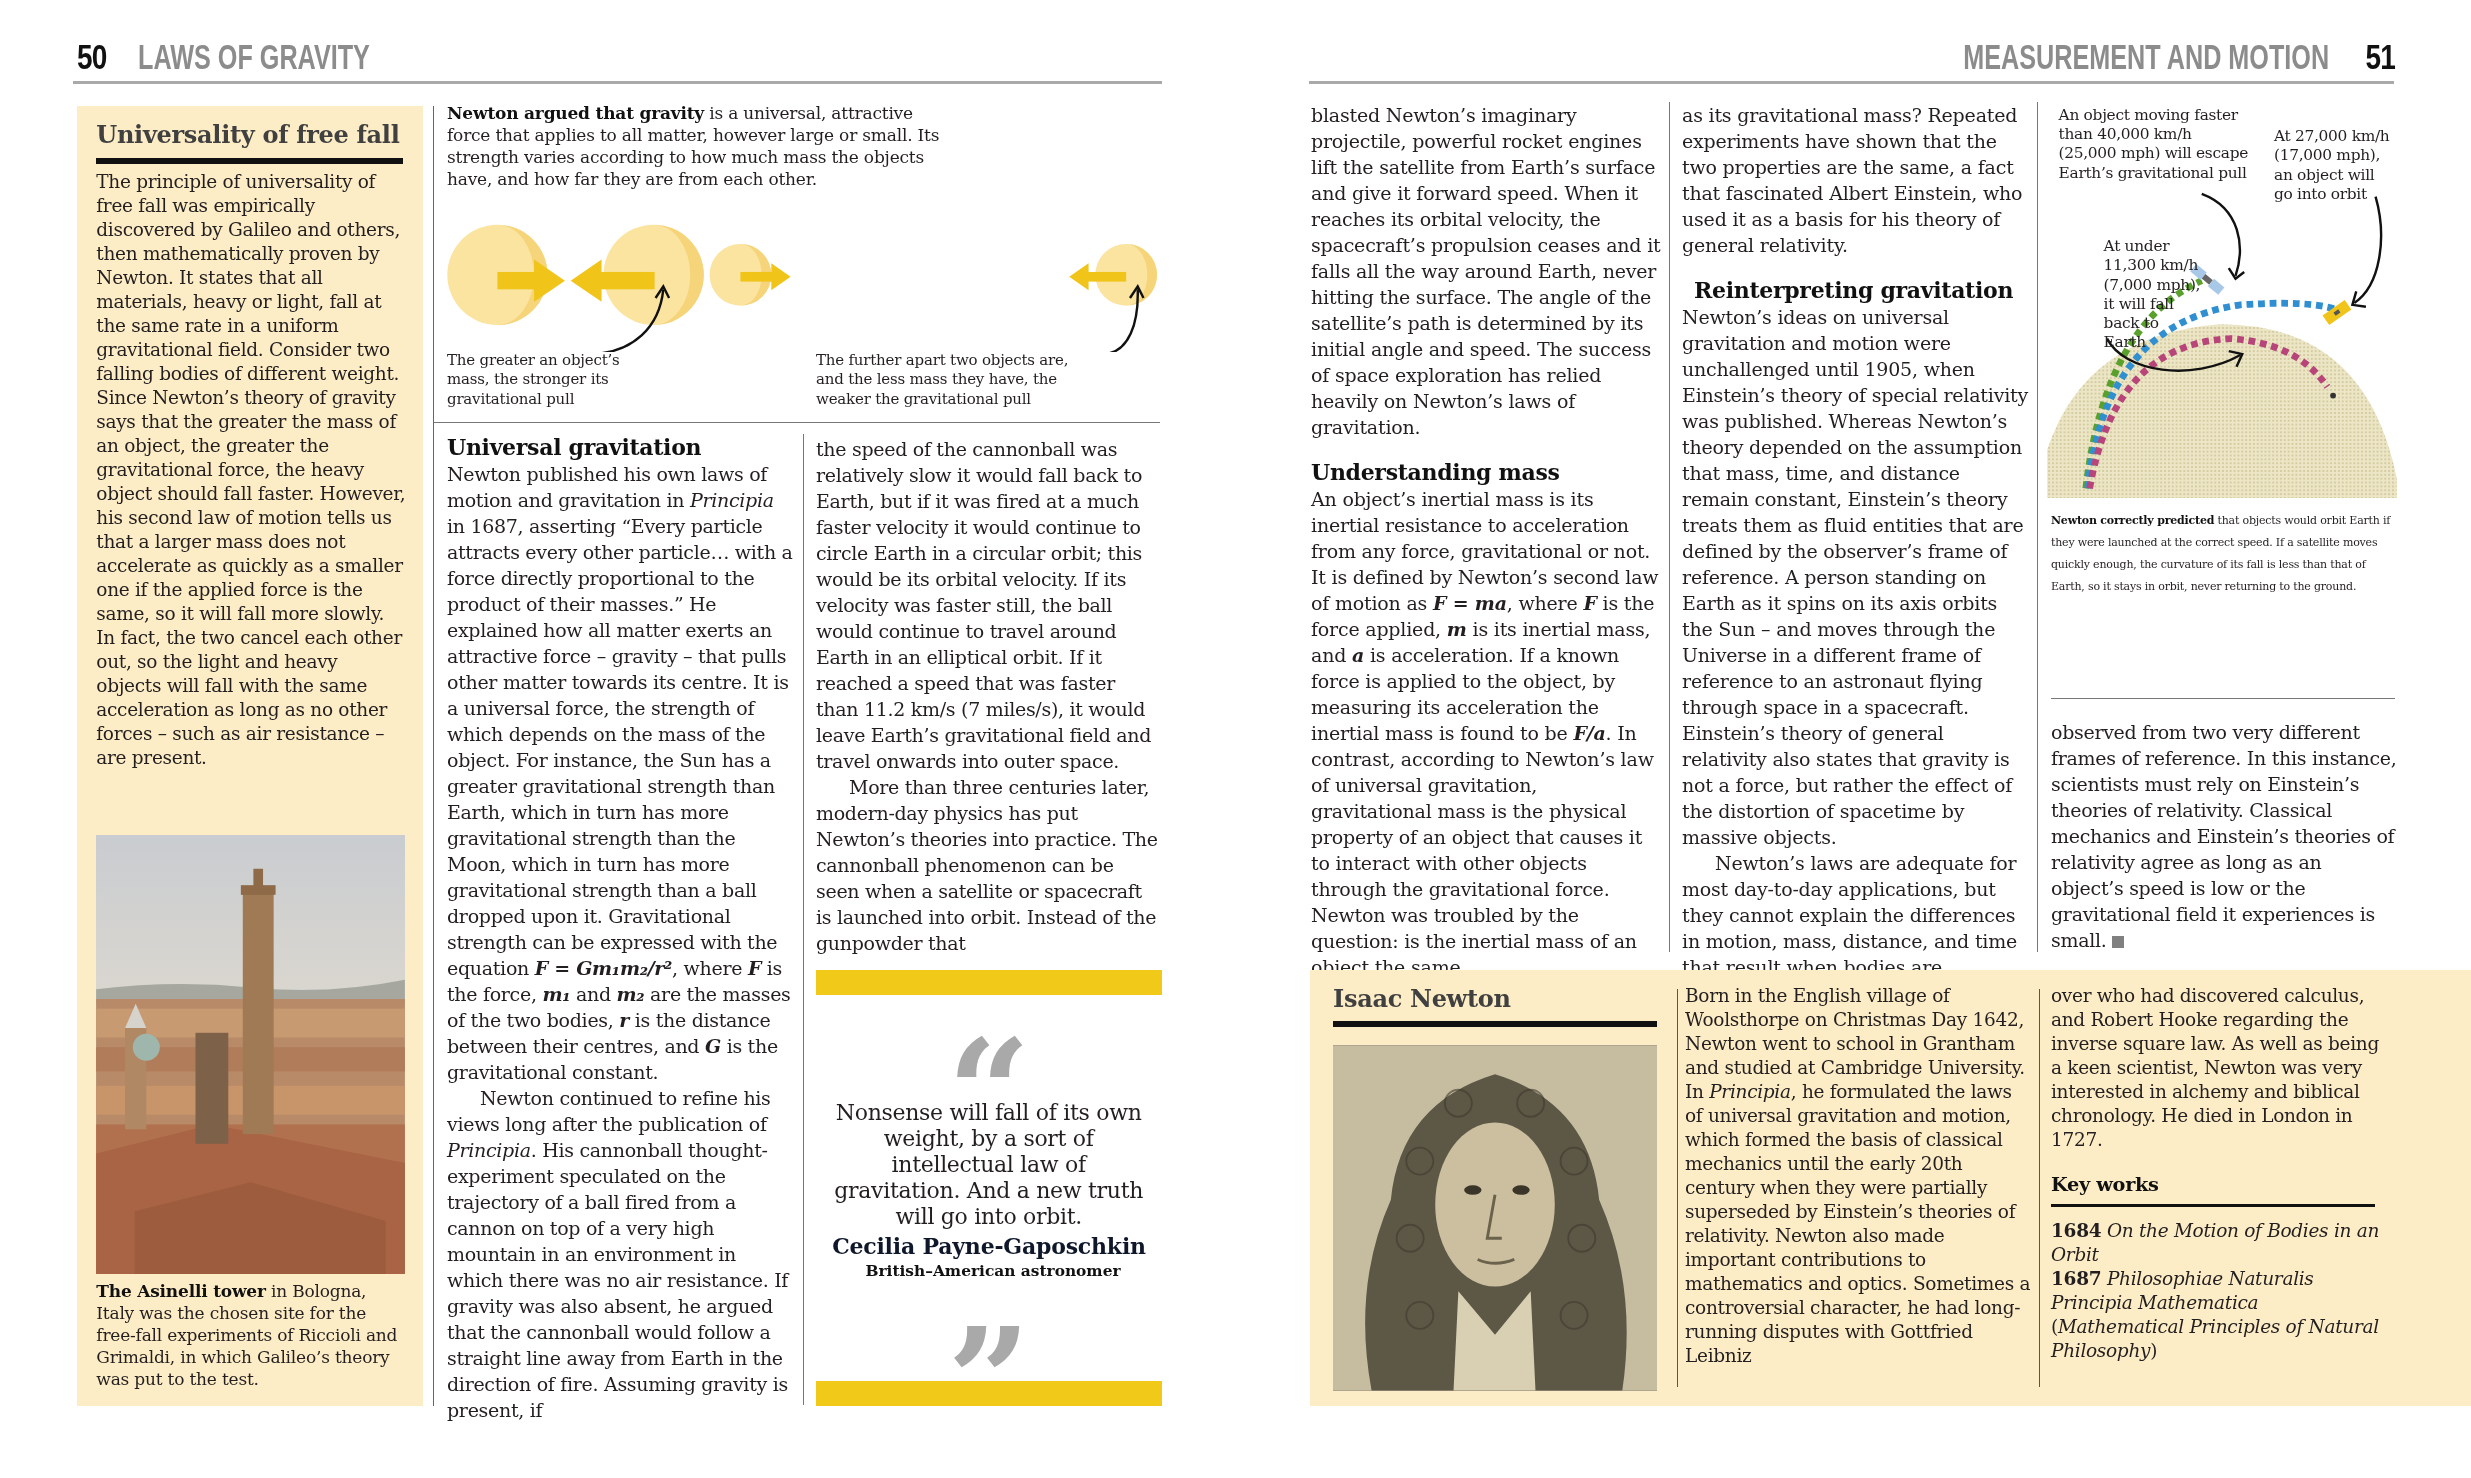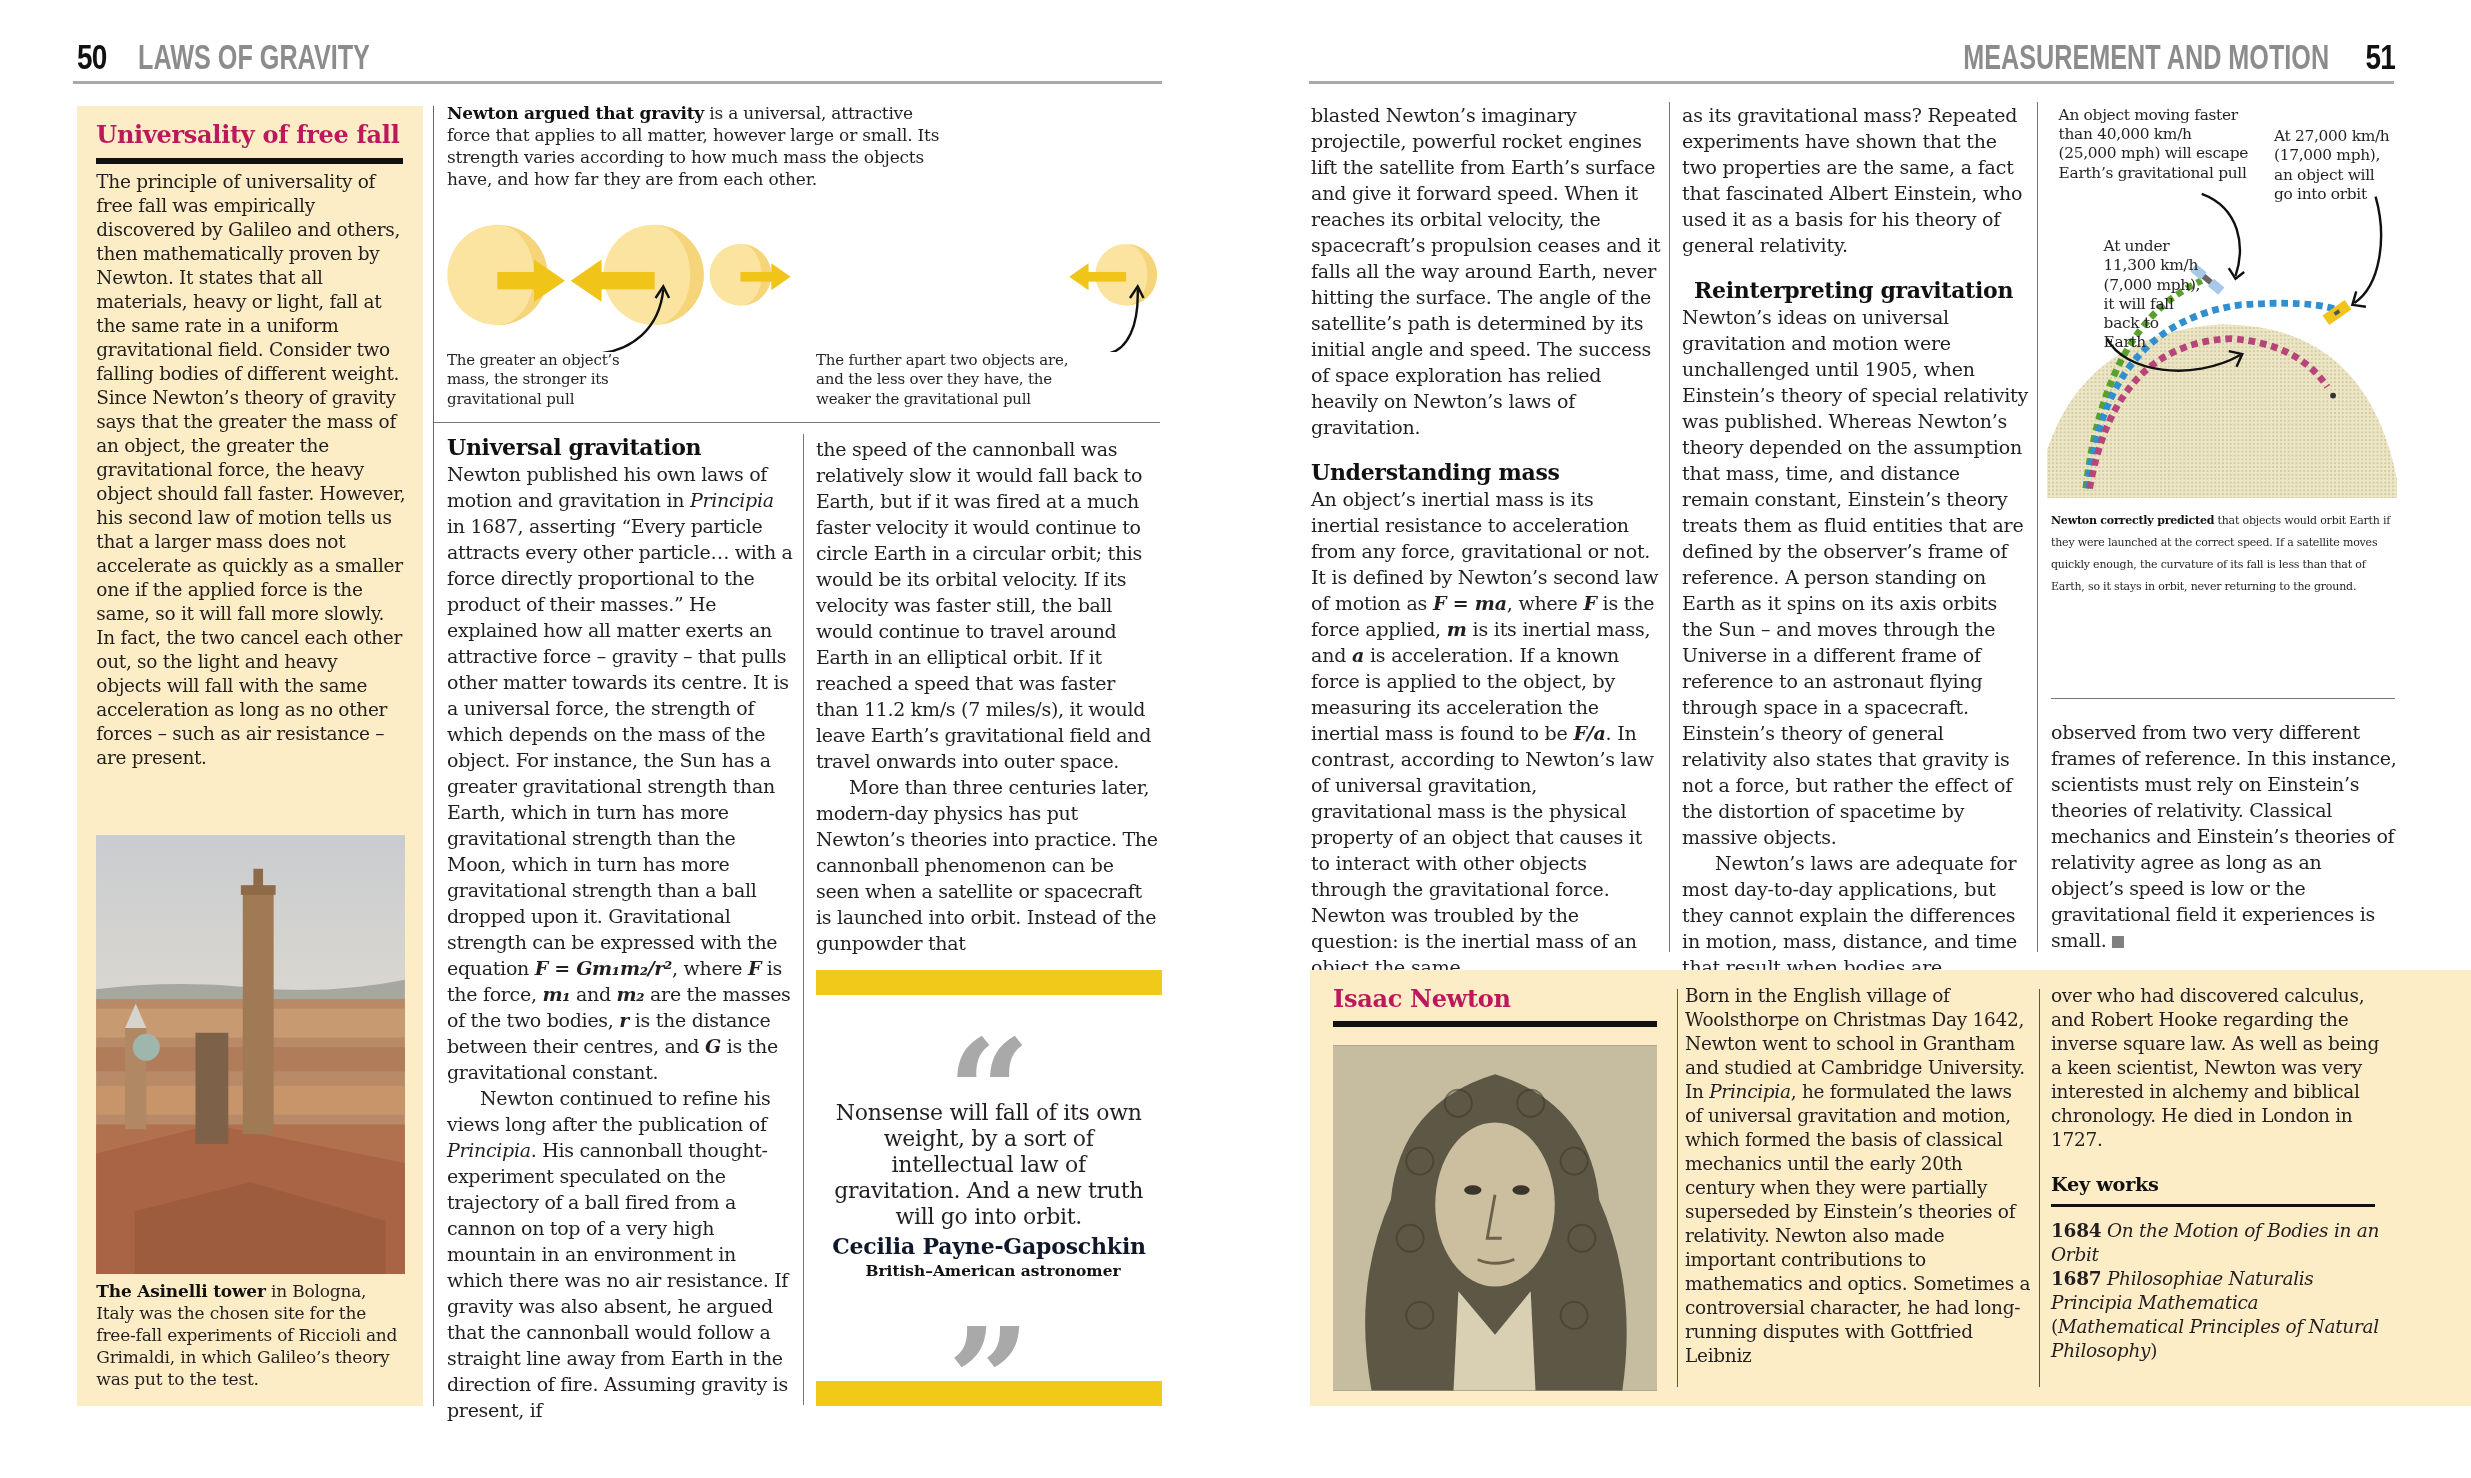--- a/index.html
+++ b/index.html
@@ -13,21 +13,21 @@
   .rule-grey { height: 2.9px; background: #a9a9a9; }
   .body { font-size: 19px; line-height: 26px; color: #231f20; letter-spacing: -0.3px; }
   .body p { margin: 0; }
   .body p.indent { text-indent: 33px; }
   .head2 { font-weight: 700; font-size: 22px; line-height: 27px; color: #111; letter-spacing: -0.3px; }
   .cap { font-size: 16px; line-height: 22px; color: #231f20; letter-spacing: -0.2px; }
   .cap b { color: #111; }
   .vline { width: 1.4px; background: #555; }
   .hline { height: 1.4px; background: #777; }
   .panel { background: #fdedc6; }
-  .panel-title { font-weight: 700; font-size: 24px; color: #be185d; letter-spacing: -0.3px; }
+  .panel-title { font-weight: 700; font-size: 24px; color: #404040; letter-spacing: -0.3px; }
   .panel-rule { height: 5.8px; background: #111; }
   .quote-bar { background: #f0c919; }
   .quote-text { font-size: 22px; line-height: 26px; text-align: center; color: #231f20; letter-spacing: -0.3px; }
   .quote-author { font-weight: 700; font-size: 22px; text-align: center; color: #0f172a; letter-spacing: -0.2px; }
   .quote-role { font-weight: 700; font-size: 15.4px; text-align: center; color: #111; }
   .quote-mark { font-family: "DejaVu Serif", serif; font-weight: 700; font-size: 145px; color: #a9a9a9; text-align: center; line-height: 1; }
   .diag-cap { font-size: 15px; line-height: 19.3px; color: #231f20; letter-spacing: -0.2px; }
   .orbit-cap { font-size: 15.4px; line-height: 19.3px; color: #231f20; letter-spacing: -0.3px; }
   i { font-style: italic; }
   .eq { font-style: italic; font-weight: 700; }
@@ -107,21 +107,21 @@
     <polygon points="653,62 673,48 673,76" fill="#f0c419"></polygon>
     <rect x="670" y="57" width="42" height="10" fill="#f0c419"></rect>
 
     <path d="M160 142 C200 140 228 115 232 75" stroke="#111" stroke-width="2.5" fill="none"></path>
     <path d="M224 84 L232 72 L238 84" stroke="#111" stroke-width="2.5" fill="none"></path>
     <path d="M690 142 C715 140 725 110 724 75" stroke="#111" stroke-width="2.5" fill="none"></path>
     <path d="M716 84 L724 72 L730 84" stroke="#111" stroke-width="2.5" fill="none"></path>
   </svg>
 </div>
 <div class="abs diag-cap" style="left:447px; top:351px; width:193px;">The greater an object’s mass, the stronger its gravitational pull</div>
-<div class="abs diag-cap" style="left:816px; top:351px; width:261px;">The further apart two objects are, and the less over they have, the weaker the gravitational pull</div>
+<div class="abs diag-cap" style="left:816px; top:351px; width:261px;">The further apart two objects are, and the less mass they have, the weaker the gravitational pull</div>
 
 <div class="abs hline" style="left:434px; top:422px; width:726px;"></div>
 
 <div class="abs" style="left:447px; top:434px; width:350px;">
   <div class="head2">Universal gravitation</div>
   <div class="body">
     <p><span>Newton published his own laws of motion and gravitation in </span><i>Principia</i><span> in 1687, asserting “Every particle attracts every other particle… with a force directly proportional to the product of their masses.” He explained how all matter exerts an attractive force – gravity – that pulls other matter towards its centre. It is a universal force, the strength of which depends on the mass of the object. For instance, the Sun has a greater gravitational strength than Earth, which in turn has more gravitational strength than the Moon, which in turn has more gravitational strength than a ball dropped upon it. Gravitational strength can be expressed with the equation </span><span class="eq">F = Gm₁m₂/r²</span><span>, where </span><span class="eq">F</span><span> is the force, </span><span class="eq">m₁</span><span> and </span><span class="eq">m₂</span><span> are the masses of the two bodies, </span><span class="eq">r</span><span> is the distance between their centres, and </span><span class="eq">G</span><span> is the gravitational constant.</span></p>
     <p class="indent"><span>Newton continued to refine his views long after the publication of </span><i>Principia</i><span>. His cannonball thought-experiment speculated on the trajectory of a ball fired from a cannon on top of a very high mountain in an environment in which there was no air resistance. If gravity was also absent, he argued that the cannonball would follow a straight line away from Earth in the direction of fire. Assuming gravity is present, if</span></p>
   </div>
 </div>

